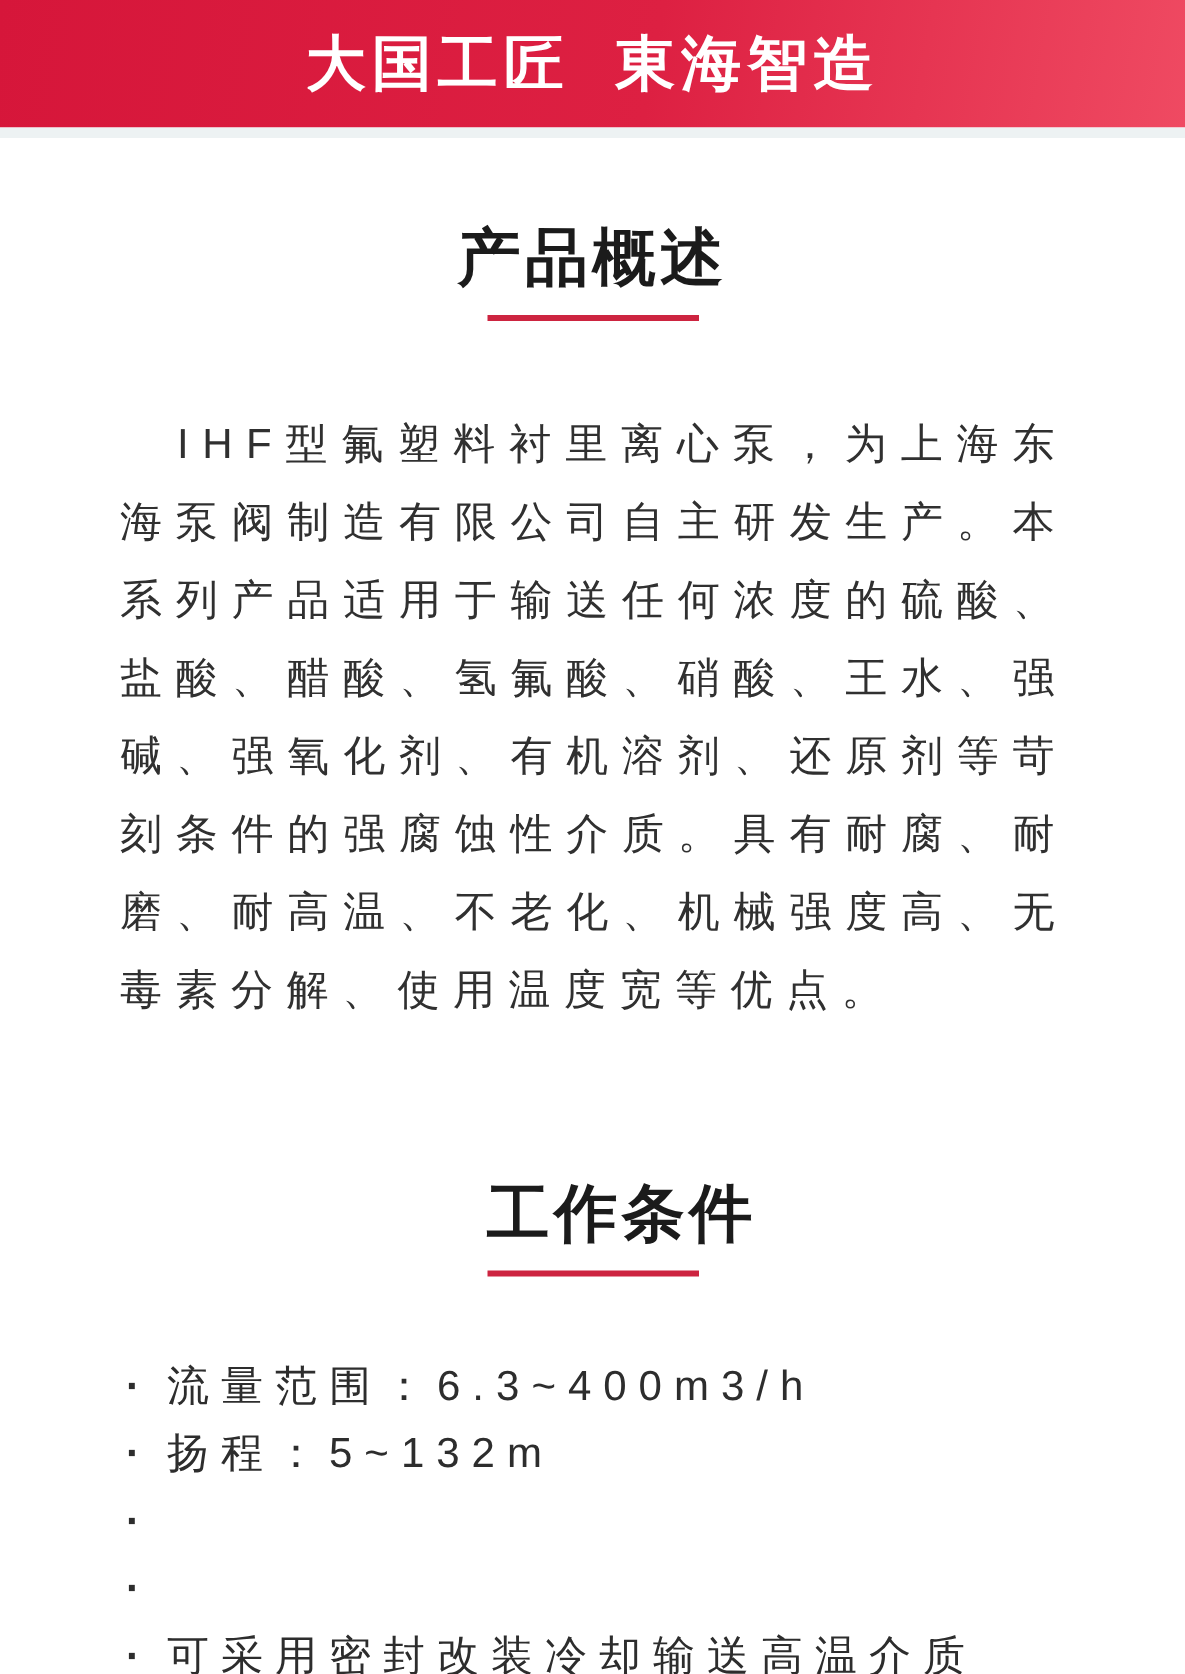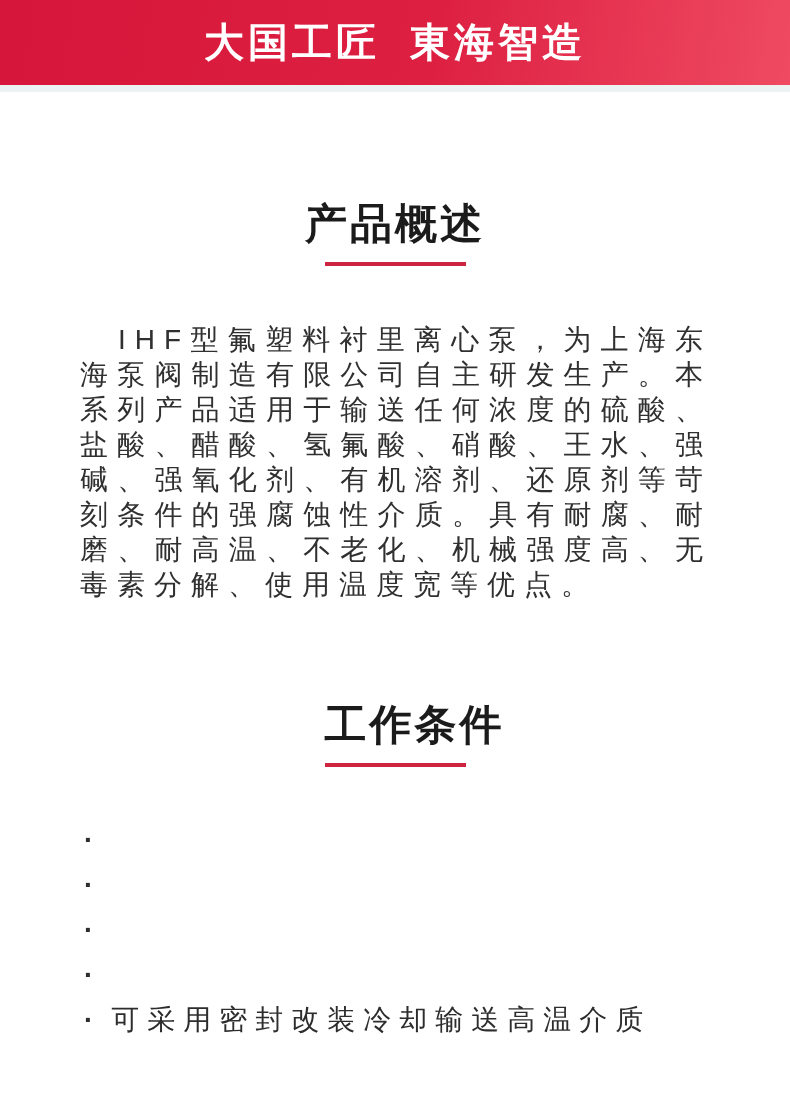--- a/index.html
+++ b/index.html
@@ -37,33 +37,33 @@
   
   .section-title {
     margin: 0;
     text-align: center;
     font-size: 42px;
     font-weight: bold;
     color: #1b1b1b;
     letter-spacing: 3px;
     line-height: 1.1;
   }
-  .title-overview { margin-top: 109px; }
+  .title-overview { margin-top: 57px; }
   .title-conditions { margin-top: 100px; padding-left: 39px; }
   .red-underline {
     width: 141px;
     height: 4px;
     background: #cd2440;
     margin: 15px auto 0 auto;
   }
   
   .overview-text {
     margin: 56px 78px 0 80px;
     font-size: 28px;
-    line-height: 35px;
+    line-height: 52px;
     letter-spacing: 9px;
     text-align: justify;
     text-indent: 38px;
     color: #303030;
     font-weight: 400;
   }
   
   .bullet-list {
     list-style: none;
     margin: 50px 78px 0 84px;
@@ -99,23 +99,25 @@
   <div class="red-underline"></div>
   <p class="overview-text">IHF型氟塑料衬里离心泵，为上海东海泵阀制造有限公司自主研发生产。本系列产品适用于输送任何浓度的硫酸、盐酸、醋酸、氢氟酸、硝酸、王水、强碱、强氧化剂、有机溶剂、还原剂等苛刻条件的强腐蚀性介质。具有耐腐、耐磨、耐高温、不老化、机械强度高、无毒素分解、使用温度宽等优点。</p>
 </section>
 
 <section>
   <h2 class="section-title title-conditions">工作条件</h2>
   <div class="red-underline"></div>
   <ul class="bullet-list">
     <li class="bullet-item">
       <span class="bullet-dot">·</span>
+      <span>流量范围：6.3~400m3/h</span>
     </li>
     <li class="bullet-item">
       <span class="bullet-dot">·</span>
+      <span>扬程：5~132m</span>
     </li>
     <li class="bullet-item">
       <span class="bullet-dot">·</span>
     </li>
     <li class="bullet-item">
       <span class="bullet-dot">·</span>
     </li>
     <li class="bullet-item">
       <span class="bullet-dot">·</span>
       <span>可采用密封改装冷却输送高温介质</span>

